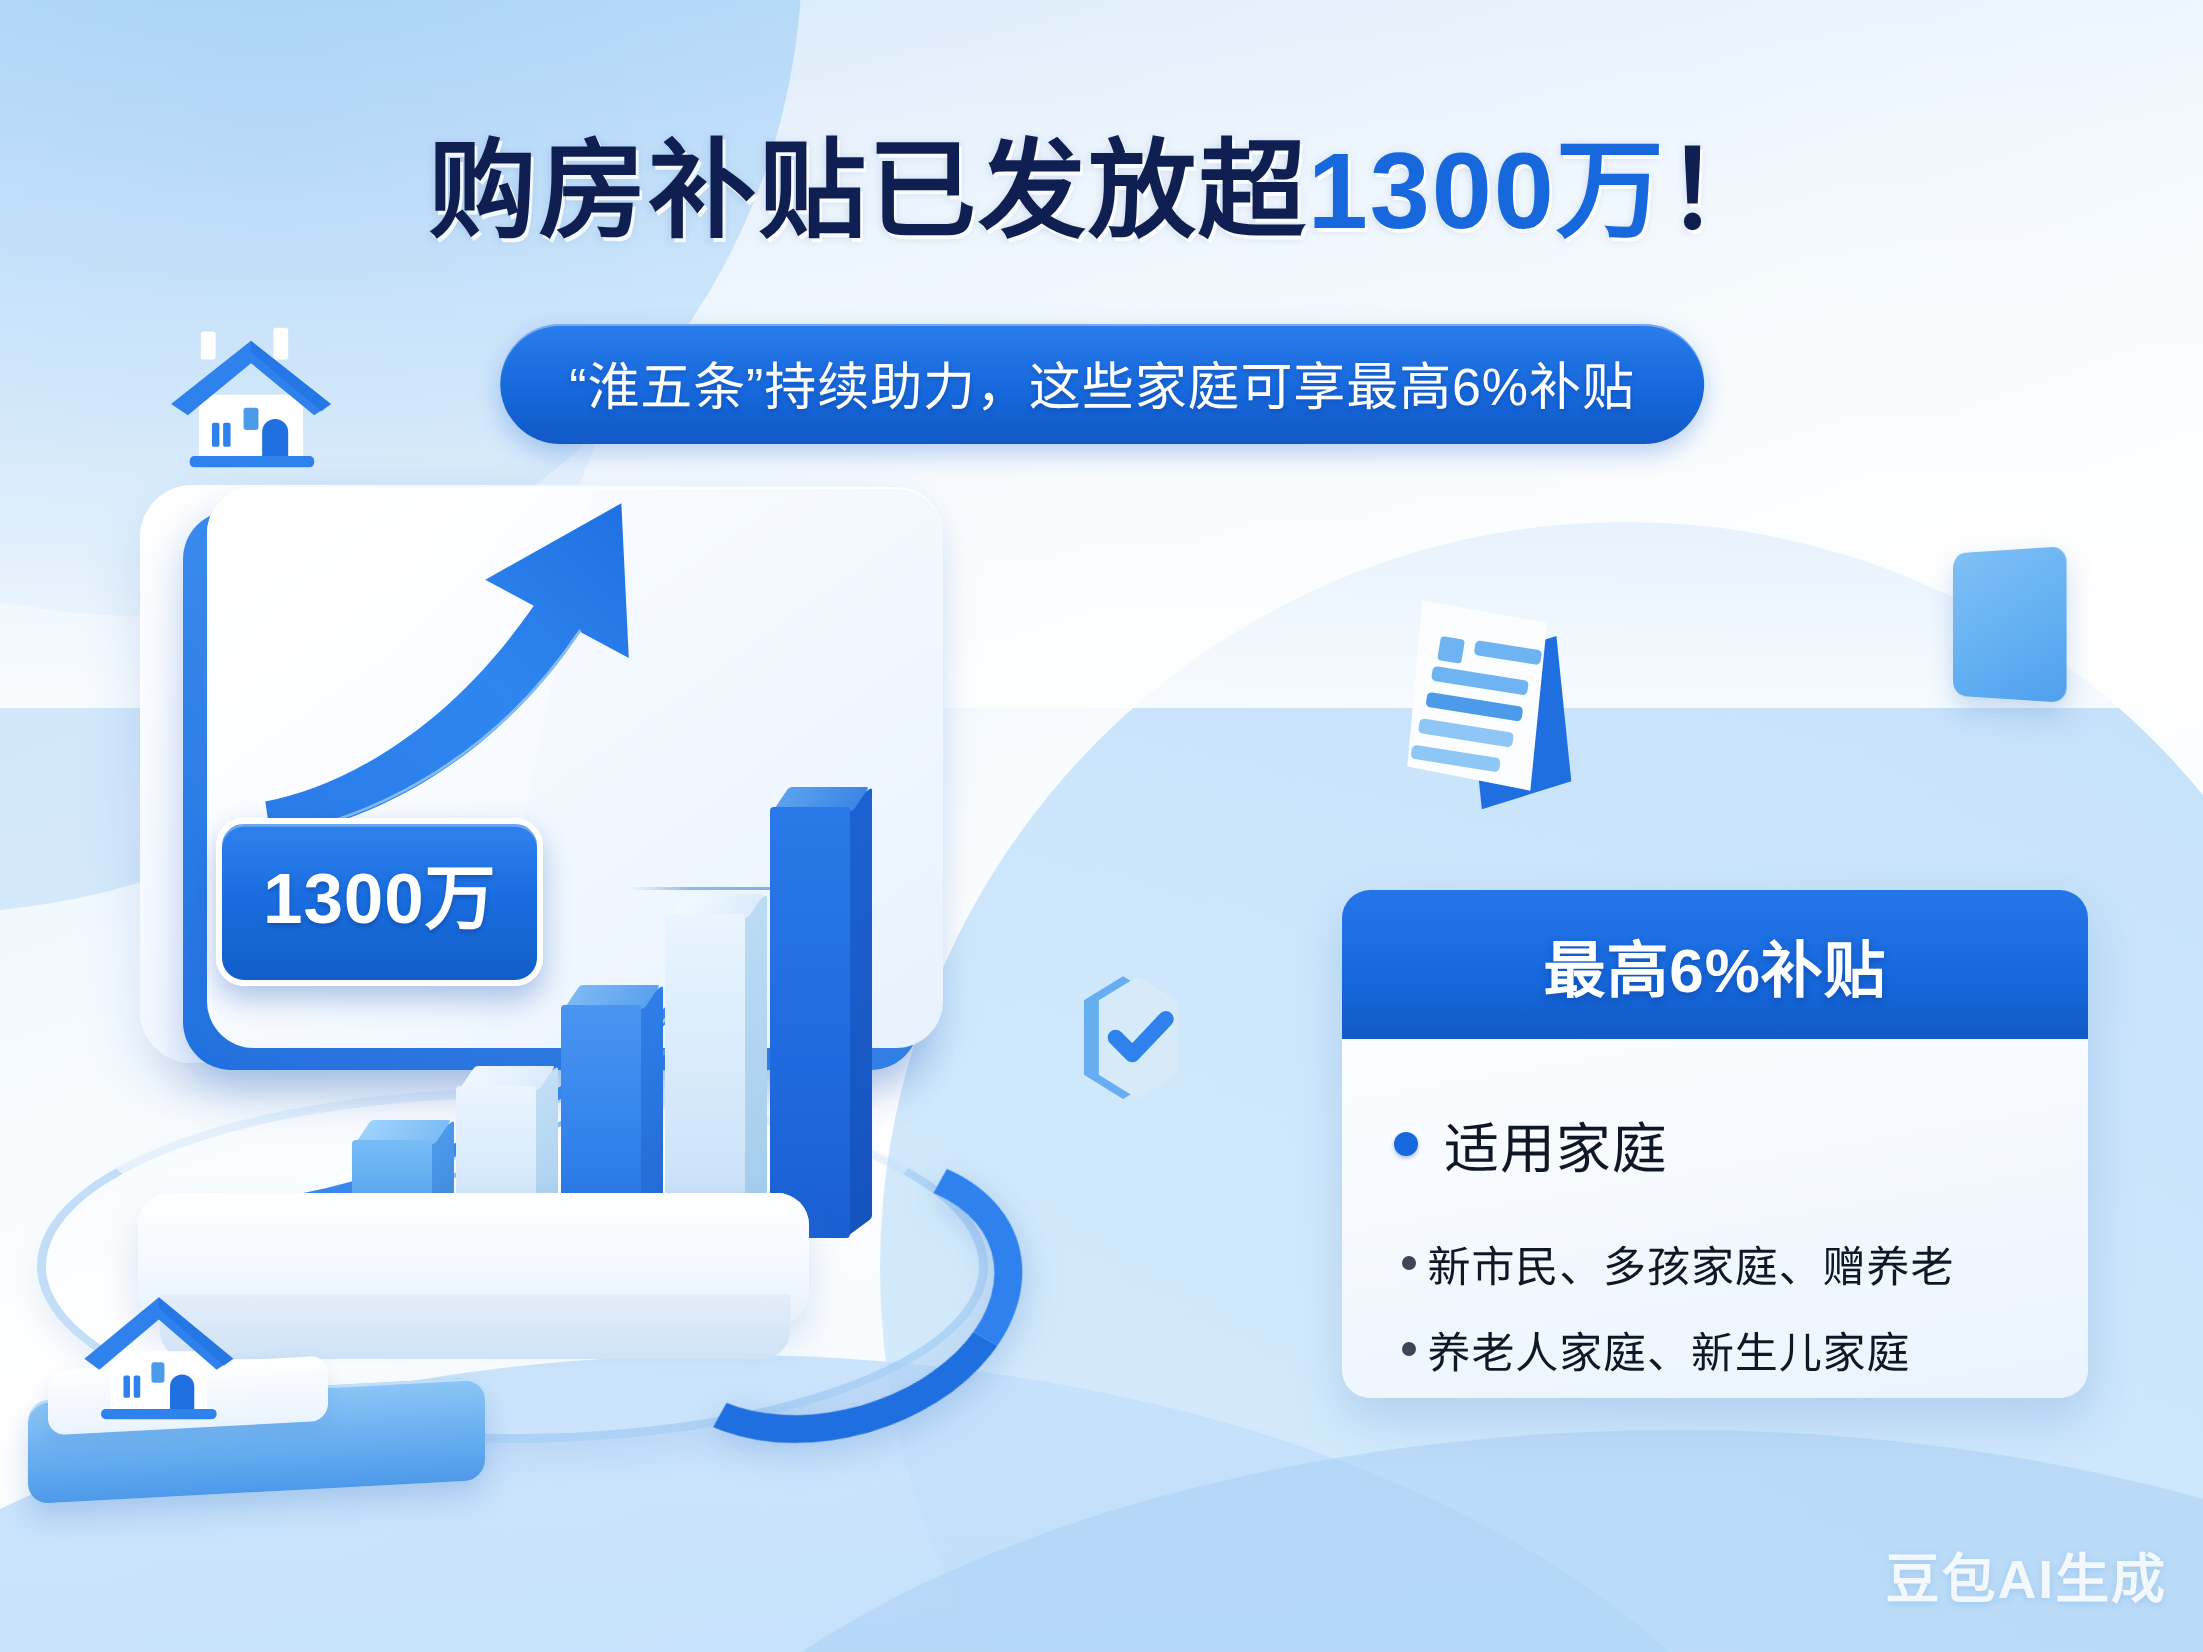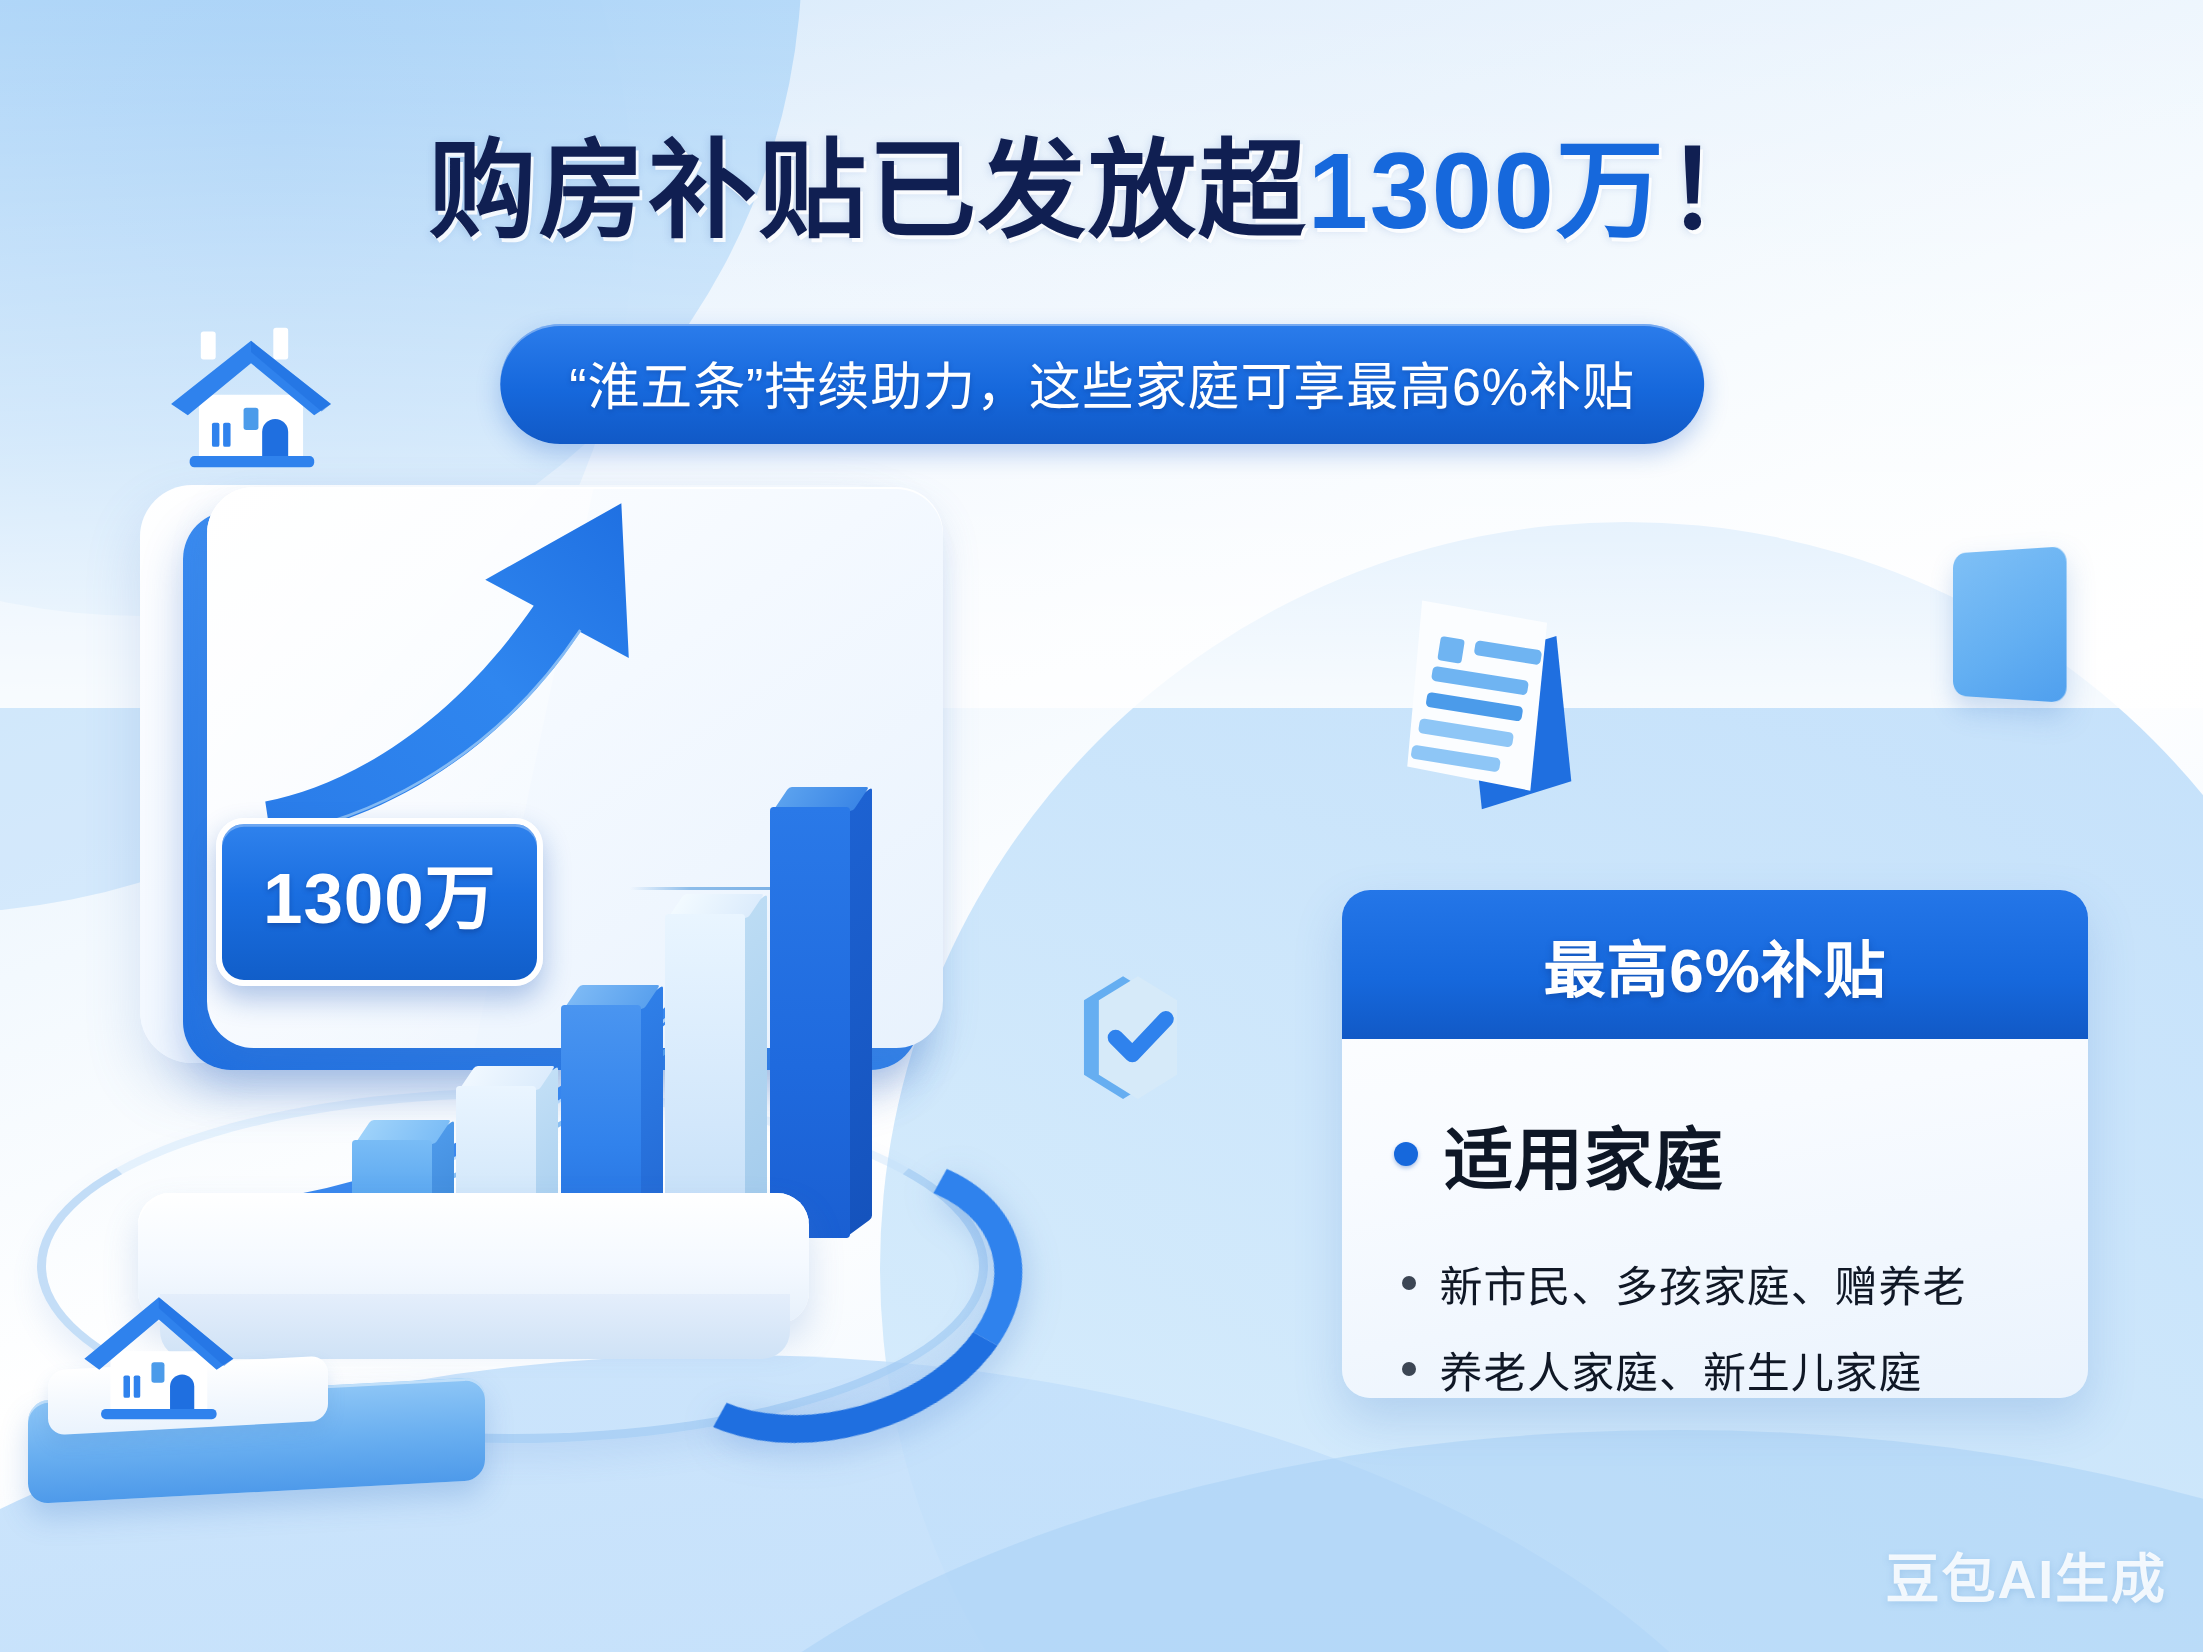--- a/index.html
+++ b/index.html
@@ -224,22 +224,22 @@
     font-size:62px; font-weight:bold; color:#fff; letter-spacing:0.9px;
     text-shadow:0 2.8px 7.5px rgba(8,45,120,.35);
   }
   .card-body{ padding:65px 52px 0 52px; }
   .lead-row{ display:flex; align-items:center; gap:26px; margin-bottom:48px; }
   .lead-dot{
     width:24px; height:24px; border-radius:50%;
     background:#1668dc; flex:0 0 auto;
     box-shadow:0 1.9px 4.7px rgba(20,80,180,.35);
   }
-  .lead-text{ font-size:69px; font-weight:bold; color:#0e1726; letter-spacing:0.9px; }
-  .bullet-row{ display:flex; align-items:center; gap:24px; margin:0 0 24px 7.5px; min-height:50px; }
+  .lead-text{ font-size:55px; font-weight:normal; color:#0e1726; letter-spacing:0.9px; }
+  .bullet-row{ display:flex; align-items:center; gap:12px; margin:0 0 24px 7.5px; min-height:50px; }
   .bullet-dot{
     width:14px; height:14px; border-radius:50%;
     background:#3c4654; flex:0 0 auto;
   }
   .bullet-text{ font-size:43px; color:#101826; letter-spacing:0.9px; }
 
   
   .watermark{
     position:absolute; right:37px; bottom:39px;
     font-size:54px; font-weight:bold; color:rgba(255,255,255,.85);

